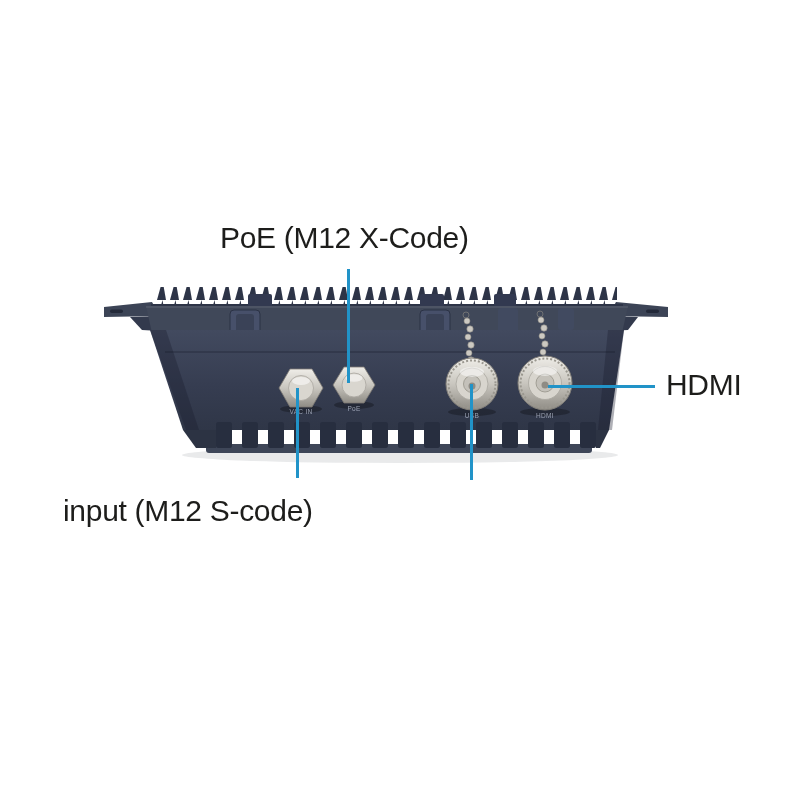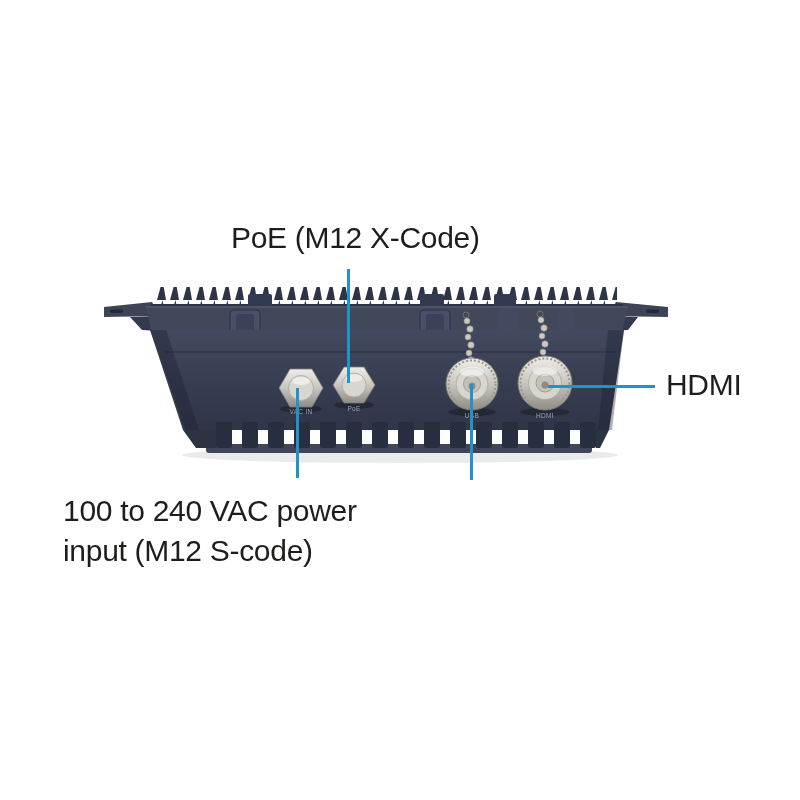--- a/index.html
+++ b/index.html
@@ -19,21 +19,21 @@
     line-height: 34px;
     letter-spacing: -0.3px;
     color: var(--label-text, #1d1d1b);
     white-space: nowrap;
   }
   .callout-line {
     position: absolute;
     z-index: 2;
     background: var(--accent-blue, #2193c8);
   }
-  #poe-label   { left: 231px; top: 221px; }
+  #poe-label   { left: 220px; top: 221px; }
   #hdmi-label  { left: 666px; top: 368px; }
   #usb-label   { left: 413px; top: 495px; }
   #power-label { left: 63px;  top: 491px; line-height: 40px; }
   #poe-line   { left: 347px; top: 269px; width: 3px; height: 114px; }
   #power-line { left: 296px; top: 388px; width: 3px; height: 90px; }
   #usb-line   { left: 470px; top: 384px; width: 3px; height: 96px; }
   #hdmi-line  { left: 548px; top: 385px; width: 107px; height: 3px; }
   .port-tag {
     font-family: "Liberation Sans", sans-serif;
     font-size: 6.5px;
@@ -178,18 +178,17 @@
   <div class="callout-line" id="poe-line"></div>
   <div class="callout-line" id="power-line"></div>
   <div class="callout-line" id="usb-line"></div>
   <div class="callout-line" id="hdmi-line"></div>
 
   <div class="callout-label" id="poe-label">PoE (M12 X-Code)</div>
 
   <div class="callout-label" id="hdmi-label">HDMI</div>
 
   <div class="callout-label" id="power-label">
-    <div>100 to 240 VAC power</div>
     <div>input (M12 S-code)</div>
   </div>
 
 
 </div>
 
 </body></html>

